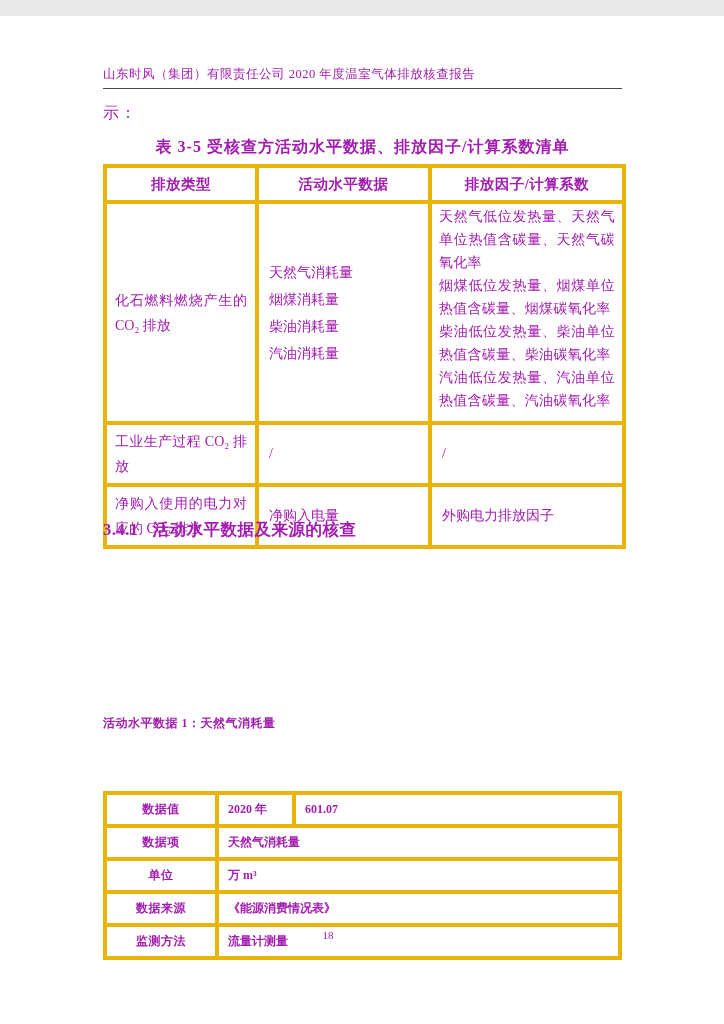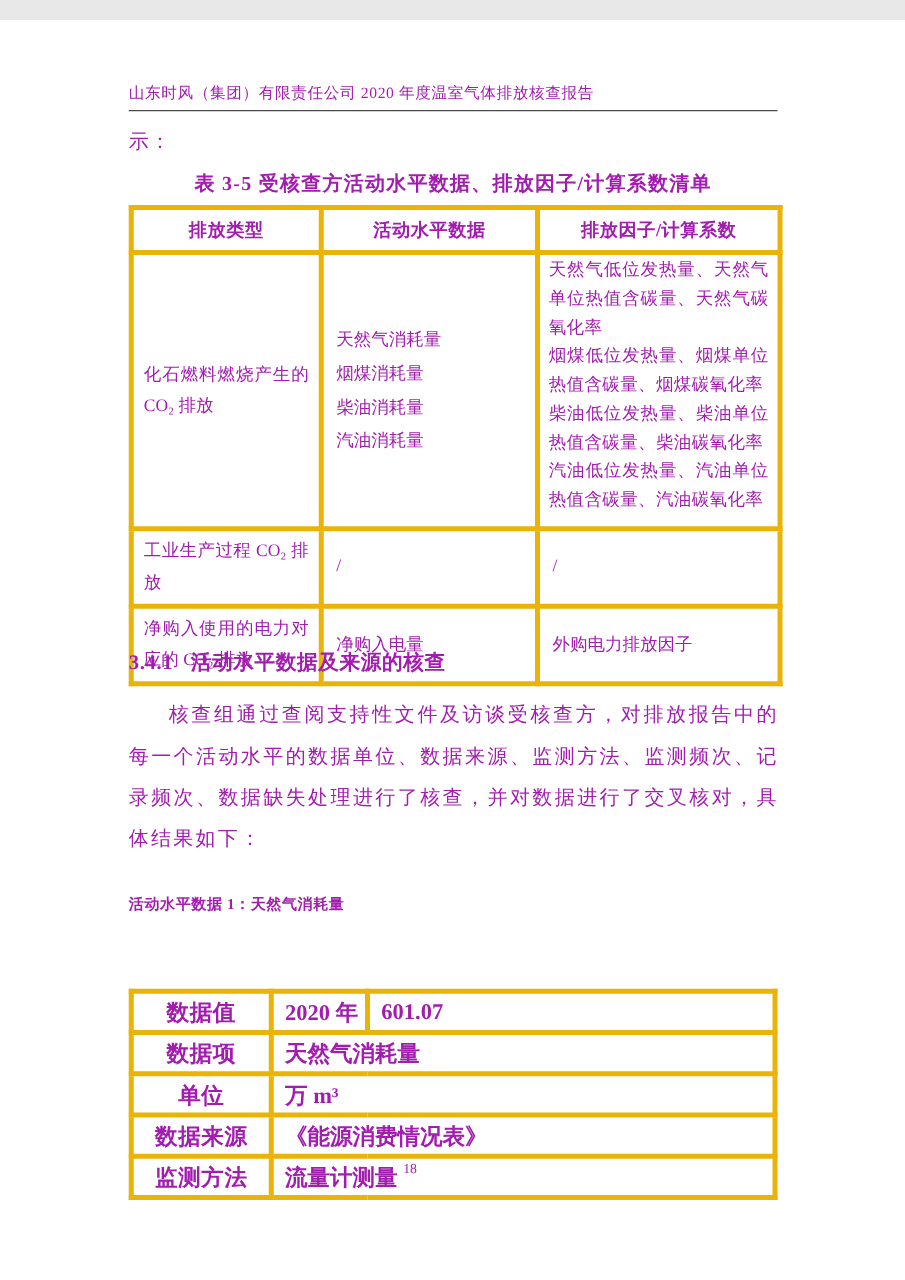--- a/index.html
+++ b/index.html
@@ -57,21 +57,21 @@
     left:103px;top:540px;width:520px;
     font-size:16px;line-height:33px;letter-spacing:1.8px;
     text-align:justify;text-justify:inter-character;
     text-indent:2em;
   }
   .sub-heading{
     left:103px;top:699px;font-size:12px;font-weight:bold;letter-spacing:0.5px;
   }
 
   
-  .t36{left:103px;top:775px;width:519px;font-size:18px;}
+  .t36{left:103px;top:775px;width:519px;font-size:12px;}
   .t36 .lab{width:112px;font-weight:bold;text-align:center;letter-spacing:0.5px;}
   .t36 .yr{width:77px;}
   .t36 td{height:27px;padding:1px 0 1px 9px;vertical-align:middle;font-weight:bold;}
   .t36 td.lab{padding:1px 0;}
 
   .page-number{
     left:0;top:913px;width:656px;text-align:center;
     font-size:11px;
   }
 </style>
@@ -125,21 +125,20 @@
       <td class="slash-cell">净购入电量</td>
       <td class="slash-cell">外购电力排放因子</td>
     </tr>
   </tbody>
     </table>
 
   <div class="abs sec-heading">
     <span class="sec-num">3.4.1</span><span>活动水平数据及来源的核查</span>
   </div>
 
-  <div class="abs sec-paragraph">核查组通过查阅支持性文件及访谈受核查方，对排放报告中的每一个活动水平的数据单位、数据来源、监测方法、监测频次、记录频次、数据缺失处理进行了核查，并对数据进行了交叉核对，具体结果如下：</div>
 
   <div class="abs sub-heading">活动水平数据 1：天然气消耗量</div>
 
 
   <table class="abs t36">
     <colgroup>
         <col class="lab-col" style="width:112px;">
         <col style="width:77px;">
         <col>
       </colgroup>

